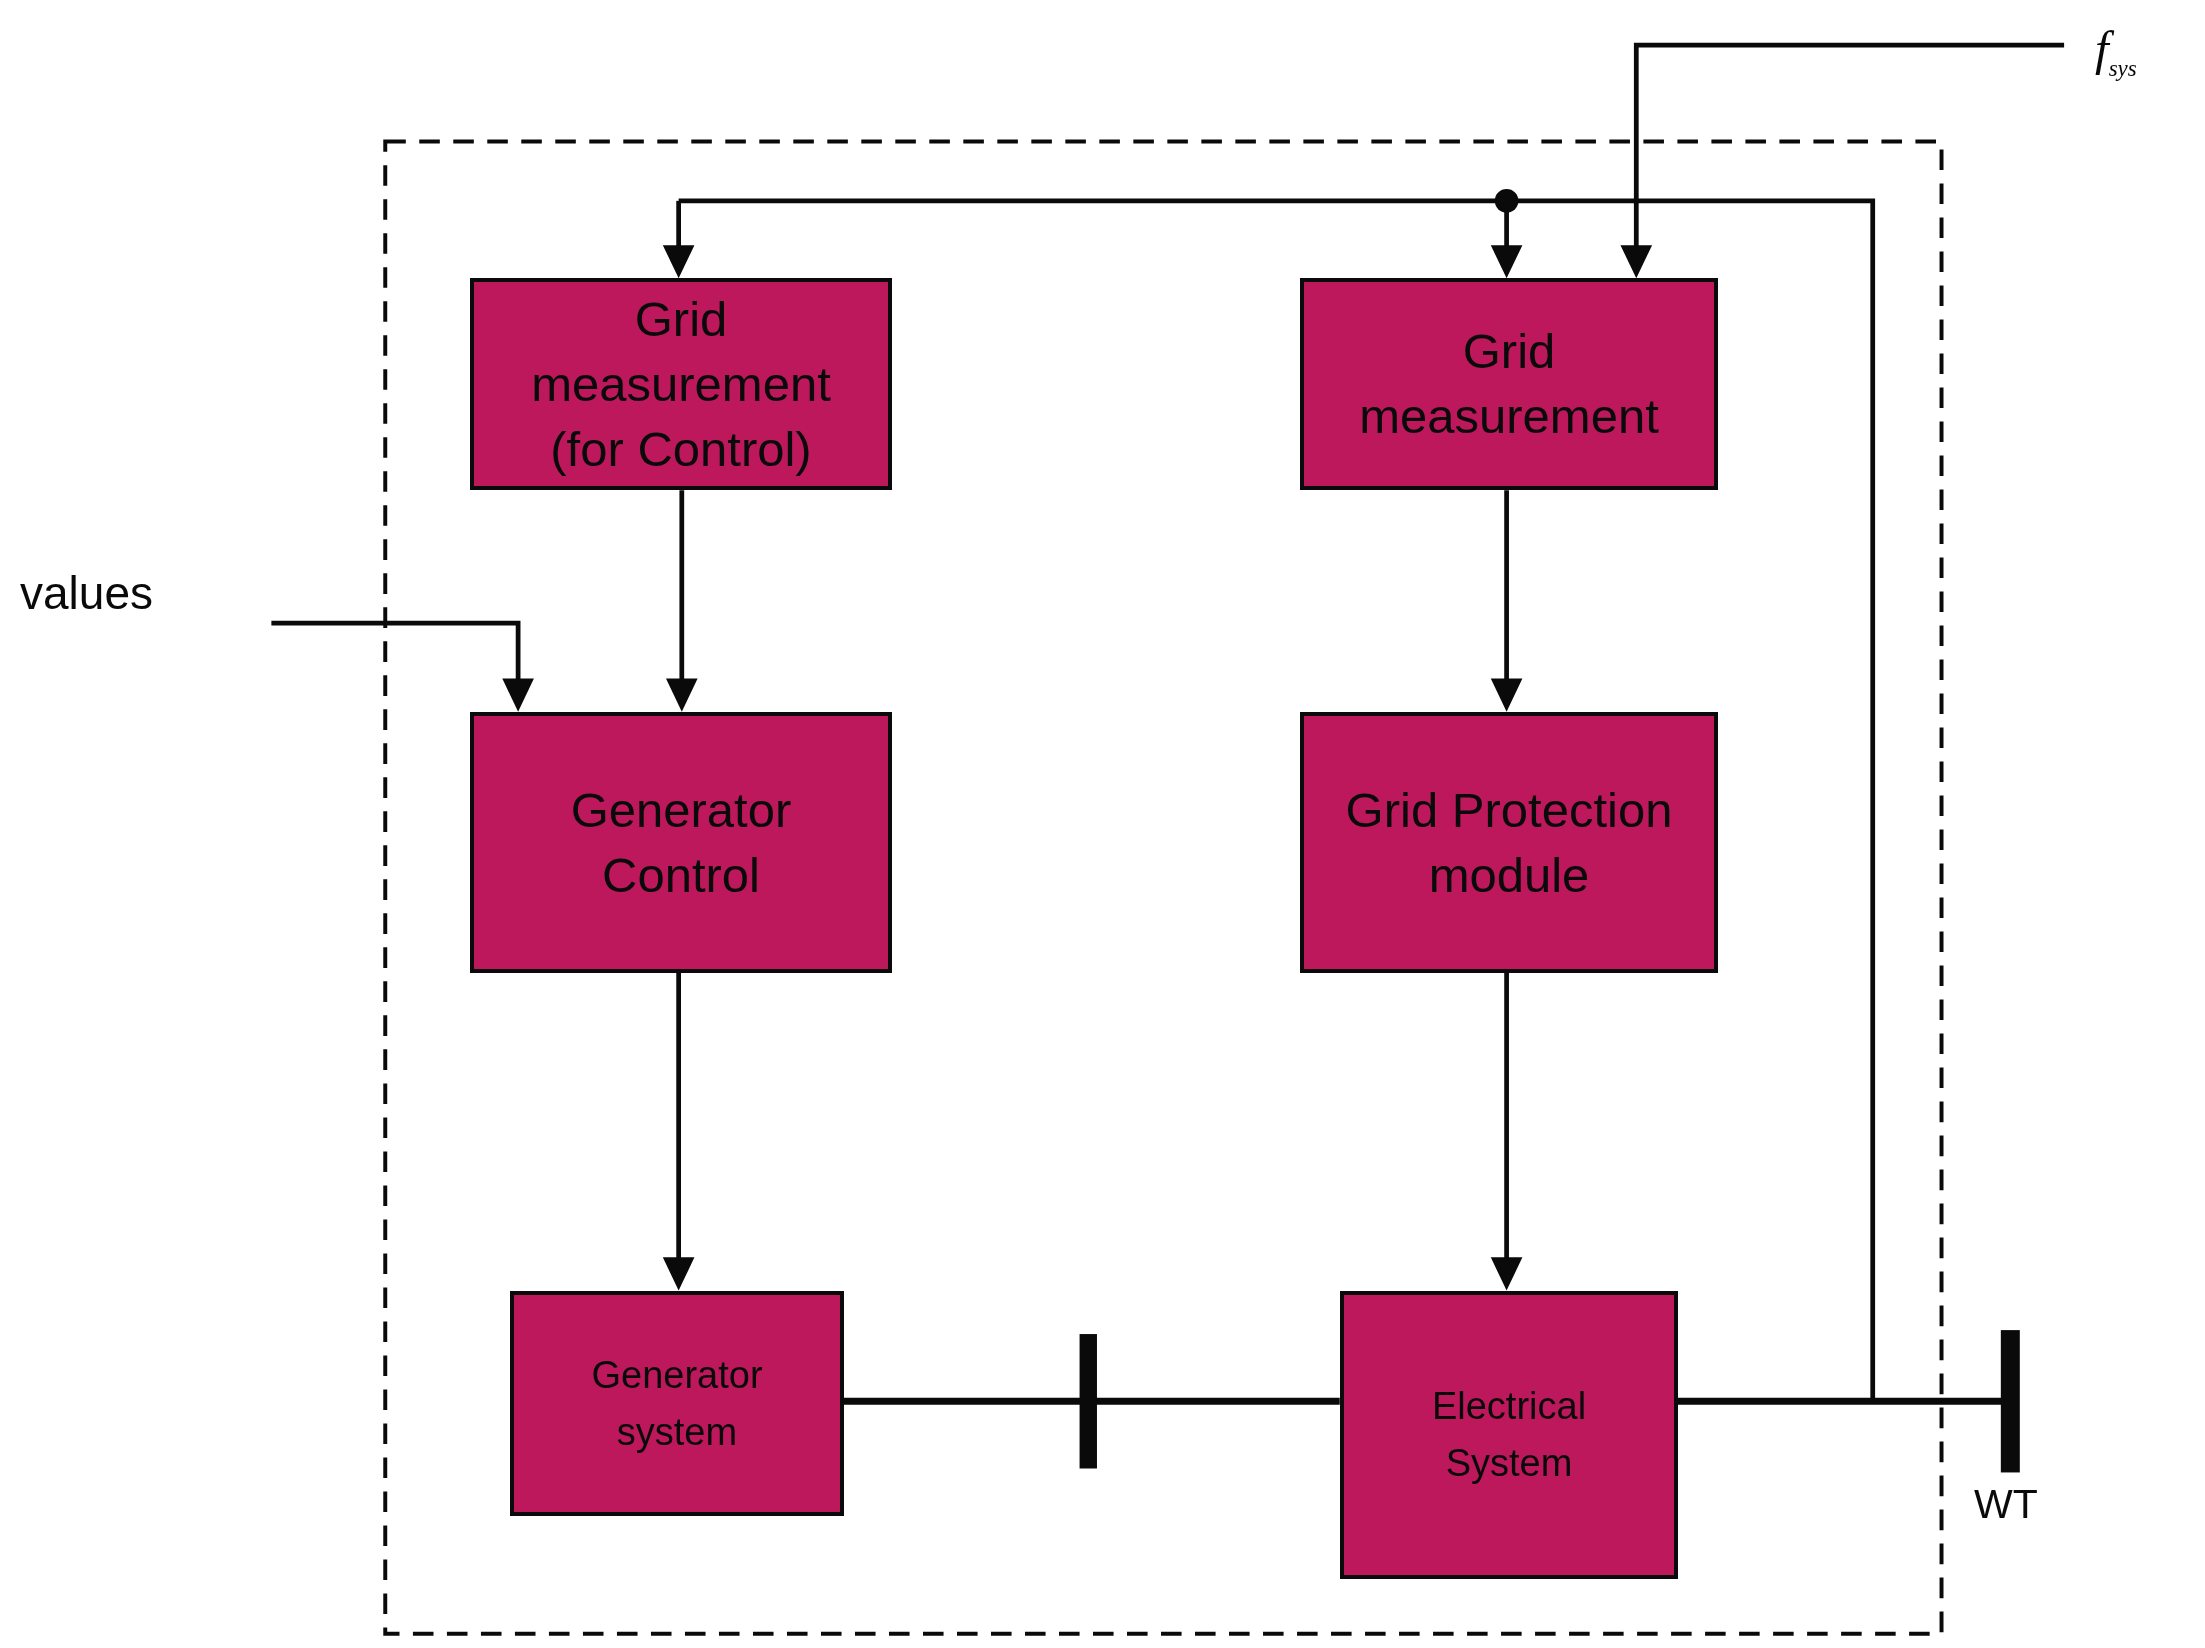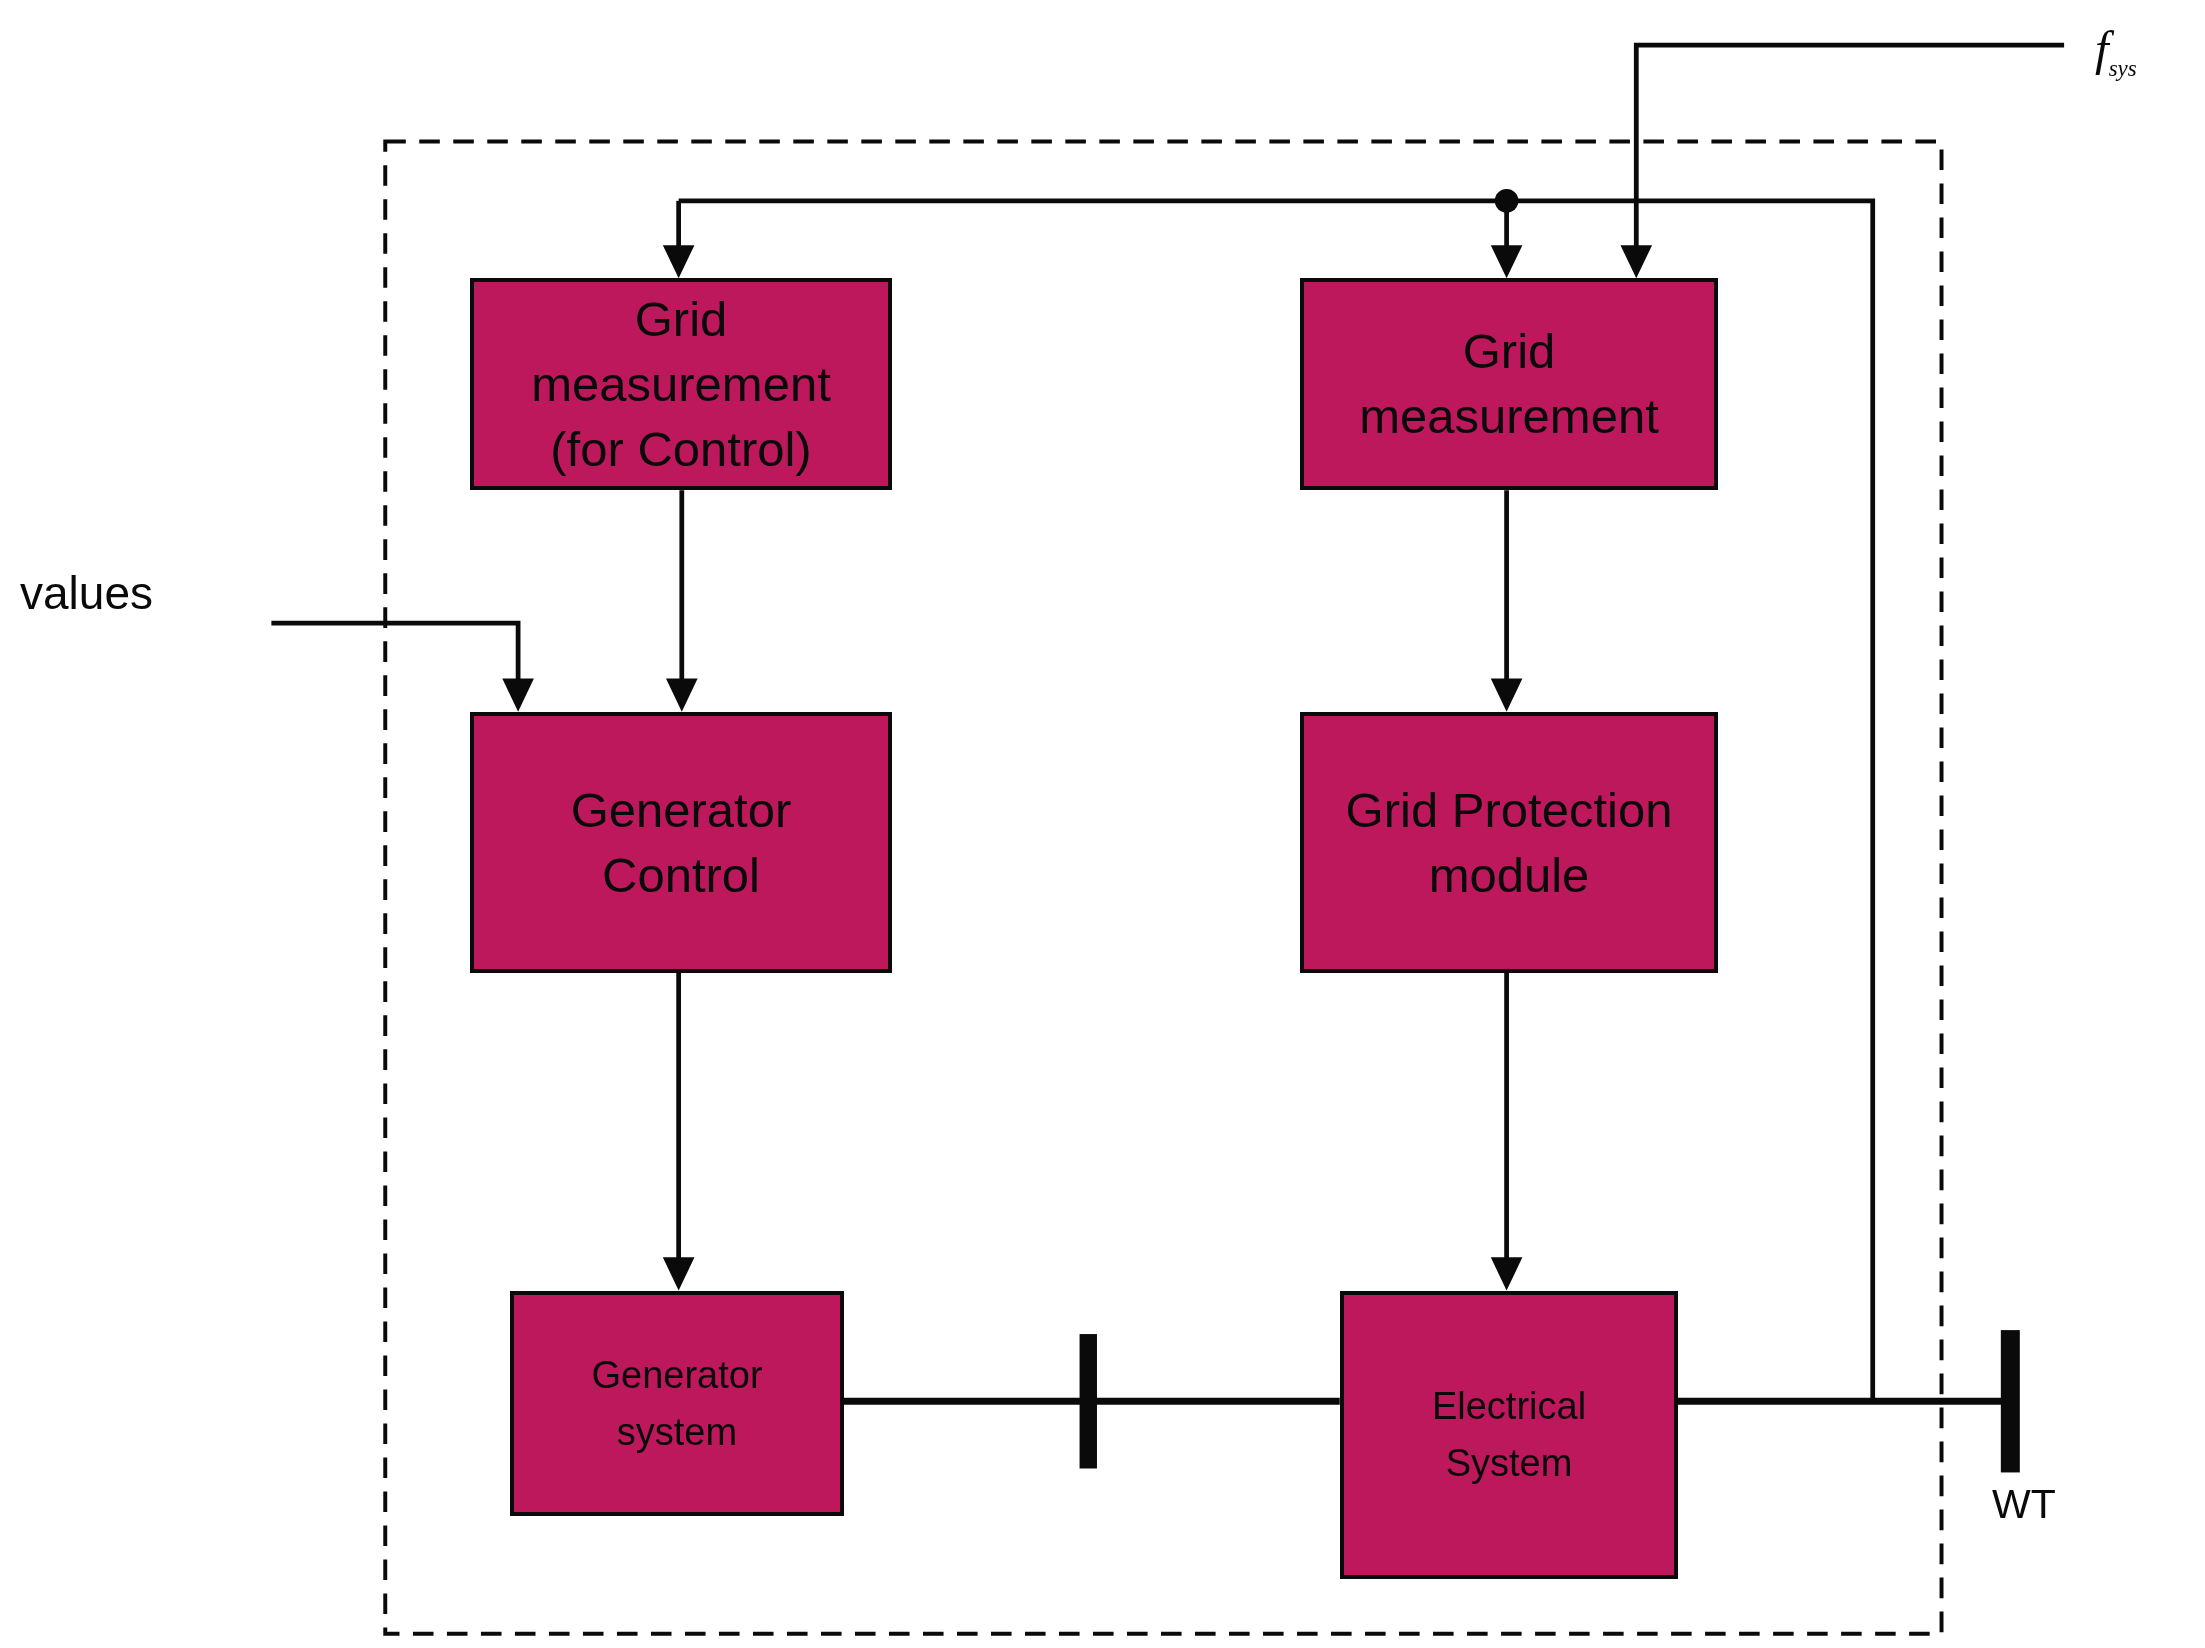--- a/index.html
+++ b/index.html
@@ -138,16 +138,16 @@
   </div>
 
   <div class="free-label wt-ref-label" style="left:20px; top:563px;">
     <span class="line">values</span>
   </div>
 
   <div class="free-label fsys-label" style="left:2095px; top:24px;">
     <span>f</span><sub>sys</sub>
   </div>
 
-  <div class="free-label wt-label" style="left:1974px; top:1484px;margin-left:18px;">WT</div>
+  <div class="free-label wt-label" style="left:1974px; top:1484px;">WT</div>
 
 </div>
 
 
 </body></html>

